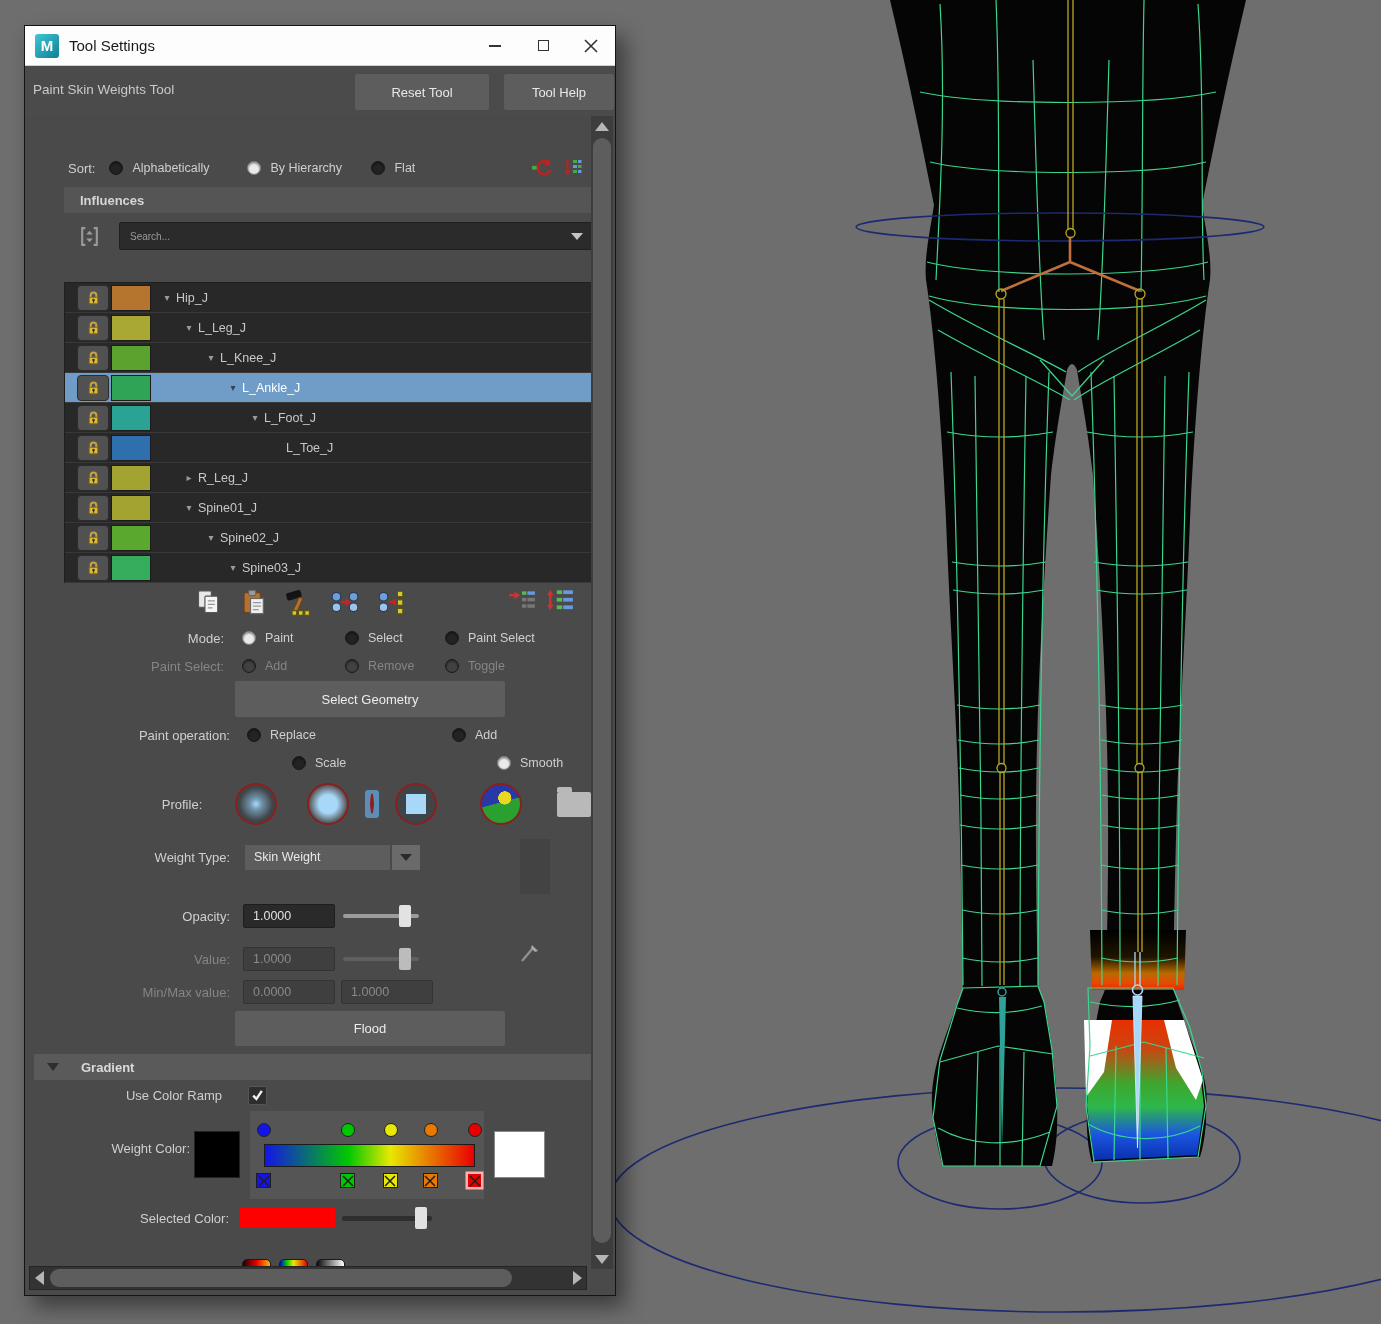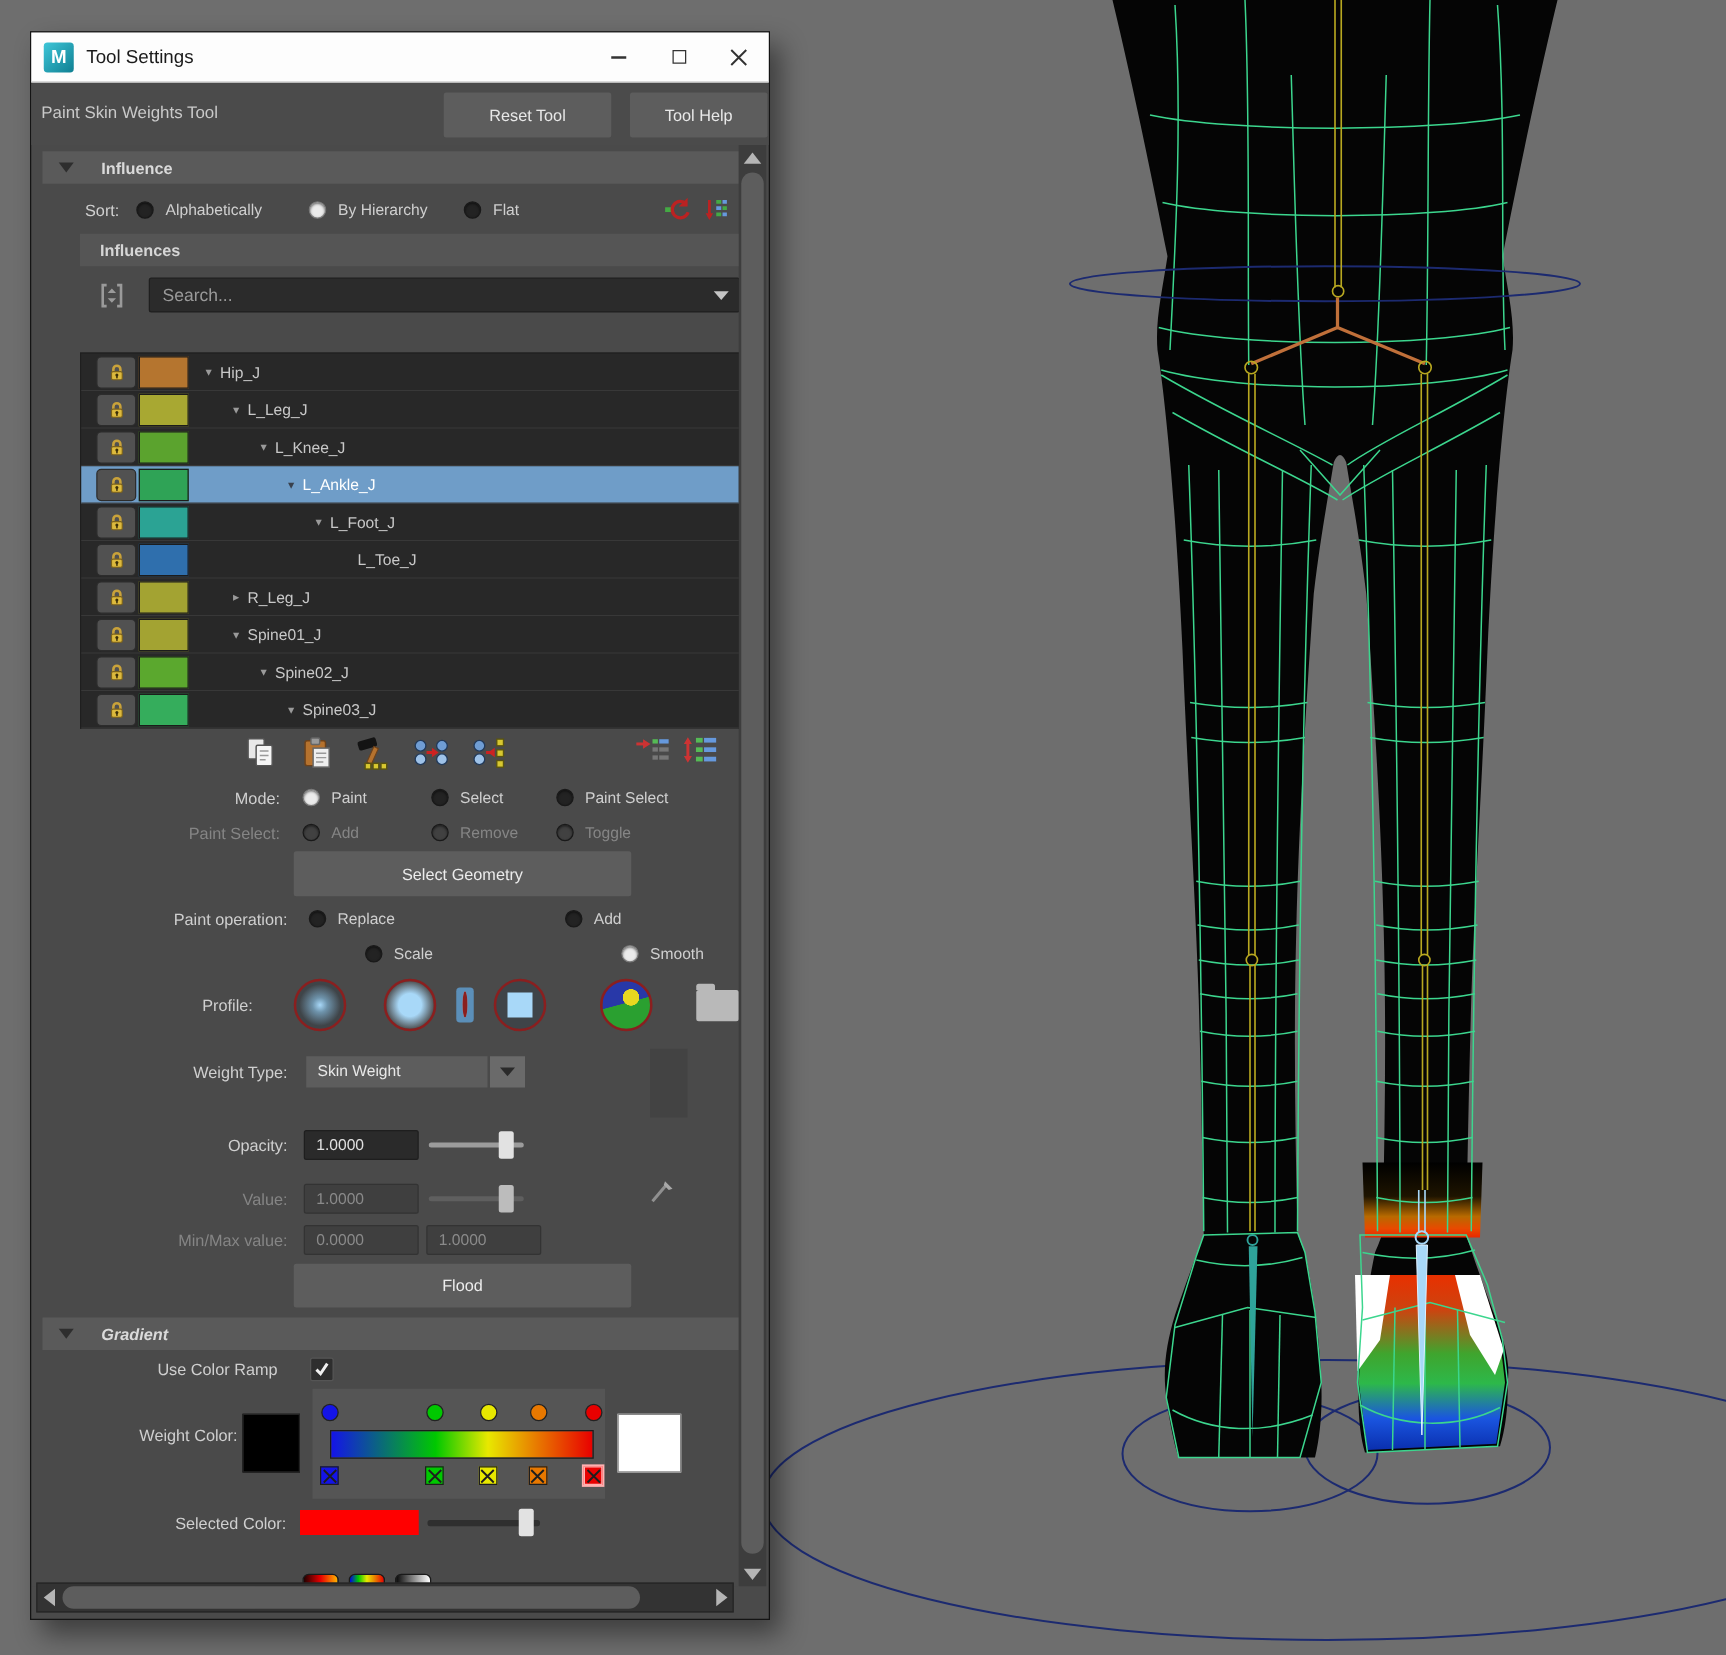--- a/index.html
+++ b/index.html
@@ -55,21 +55,21 @@
   #sort-opts .ropt:nth-child(1){width:138px;}
   #sort-opts .ropt:nth-child(2){width:124px;}
   #sort-icons{margin-left:auto;display:flex;gap:8px;align-items:center;}
   
   #influences-hdr{top:71px;left:38px;width:528px;height:26px;background:#555;
     display:flex;align-items:center;}
   #influences-hdr span{margin-left:16px;font-weight:bold;font-size:13px;color:#d6d6d6;}
   #search-row{top:105px;left:38px;width:528px;height:30px;display:flex;align-items:center;}
   #search-input-wrap{position:relative;margin-left:18px;flex:1;height:28px;}
   #search-input{width:100%;height:100%;background:#2b2b2b;border:1px solid #1f1f1f;border-radius:2px;
-    color:#c0c0c0;font-size:14px;padding:0 26px 0 10px;font-family:inherit;}
+    color:#c0c0c0;font-size:10px;padding:0 26px 0 10px;font-family:inherit;}
   #search-input::placeholder{color:#9a9a9a;}
   .ddtri{position:absolute;right:9px;top:11px;width:0;height:0;border-left:6px solid transparent;
     border-right:6px solid transparent;border-top:7px solid #c5c5c5;}
   
   #joint-list{top:166px;left:38px;width:528px;height:301px;background:#262626;border:1px solid #1f1f1f;}
   .jrow{height:30px;display:flex;align-items:center;background:#282828;border-bottom:1px solid #383838;}
   .jrow.sel{background:#6f9dc8;}
   .lockbtn{width:32px;height:26px;margin-left:12px;background:#515151;border:1px solid #2c2c2c;
     border-radius:4px;display:flex;align-items:center;justify-content:center;padding:0;flex:none;}
   .swatch{width:40px;height:26px;margin-left:2px;border:1px solid #1c1c1c;flex:none;}
@@ -131,21 +131,21 @@
   .slider{position:relative;width:76px;height:22px;margin-left:8px;flex:none;}
   .strack{position:absolute;left:0;right:0;top:9px;height:4px;border-radius:2px;background:#9c9c9c;}
   .strack.dis{background:#5f5f5f;}
   .strack.dark{background:#2f2f2f;height:5px;}
   .shandle{position:absolute;top:0;width:12px;height:22px;border-radius:2px;background:#e2e2e2;}
   .shandle.dis{background:#bcbcbc;}
   #ghost-rect{top:723px;left:494px;width:30px;height:55px;background:#434343;}
   #flood-btn{top:895px;left:209px;width:270px;height:35px;}
   #eyedropper{top:825px;left:492px;width:24px;height:24px;}
   
-  #grad-hdr{top:938px;font-style:italic;}
+  #grad-hdr{top:938px;}
   #ucr-row{top:968px;left:0;right:0;height:22px;display:flex;align-items:center;gap:16px;}
   #ucr-row .lbl{width:196px;}
   .checkbox{width:19px;height:19px;background:#2e2e2e;border:1px solid #555;border-radius:2px;
     margin-left:10px;display:flex;align-items:center;justify-content:center;}
   #wc-row{top:995px;left:0;right:0;height:92px;}
   #wc-label{position:absolute;left:0;top:30px;width:164px;}
   #wc-black{position:absolute;left:168px;top:20px;width:46px;height:47px;border:1px solid #222;}
   #ramp-panel{position:absolute;left:224px;top:0;width:234px;height:88px;background:#555;}
   #ramp-bar{position:absolute;left:14px;top:33px;width:211px;height:23px;border:1.5px solid #1c1c1c;}
   .rampdot{position:absolute;top:12px;width:14px;height:14px;border-radius:50%;border:1px solid #222;}
@@ -326,24 +326,20 @@
   </div>
 
   <div id="toolheader">
     <span id="tool-name">Paint Skin Weights Tool</span>
     <button class="hbtn" id="reset-btn">Reset Tool</button>
     <button class="hbtn" id="help-btn">Tool Help</button>
   </div>
 
   <div id="content">
 
-    <div class="abs framehdr" style="top:5px;">
-      <span class="ftri"></span>
-      <span class="ftxt">Influence</span>
-    </div>
 
     <div class="abs" id="sort-row">
       <span class="lbl">Sort:</span>
       <span id="sort-opts">
           <span class="ropt">
             <span class="radio"></span>
             <span class="rlab">Alphabetically</span>
           </span>
           <span class="ropt">
             <span class="radio sel"></span>

